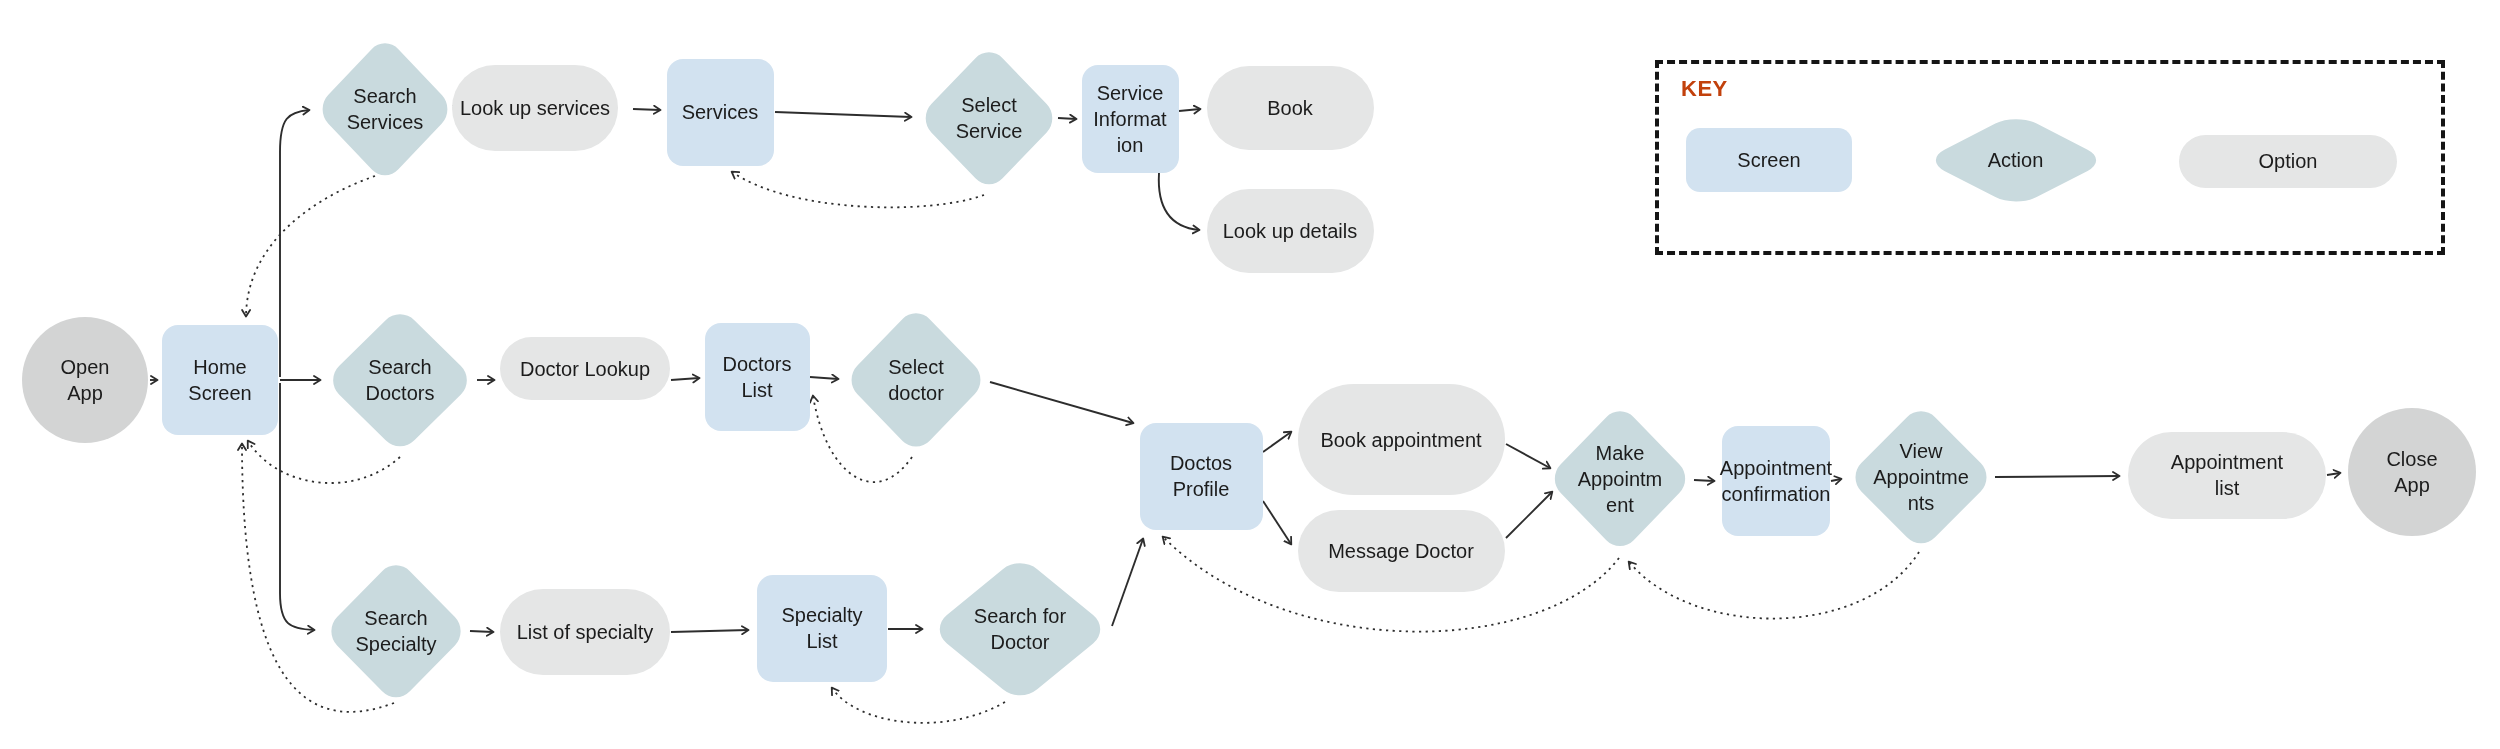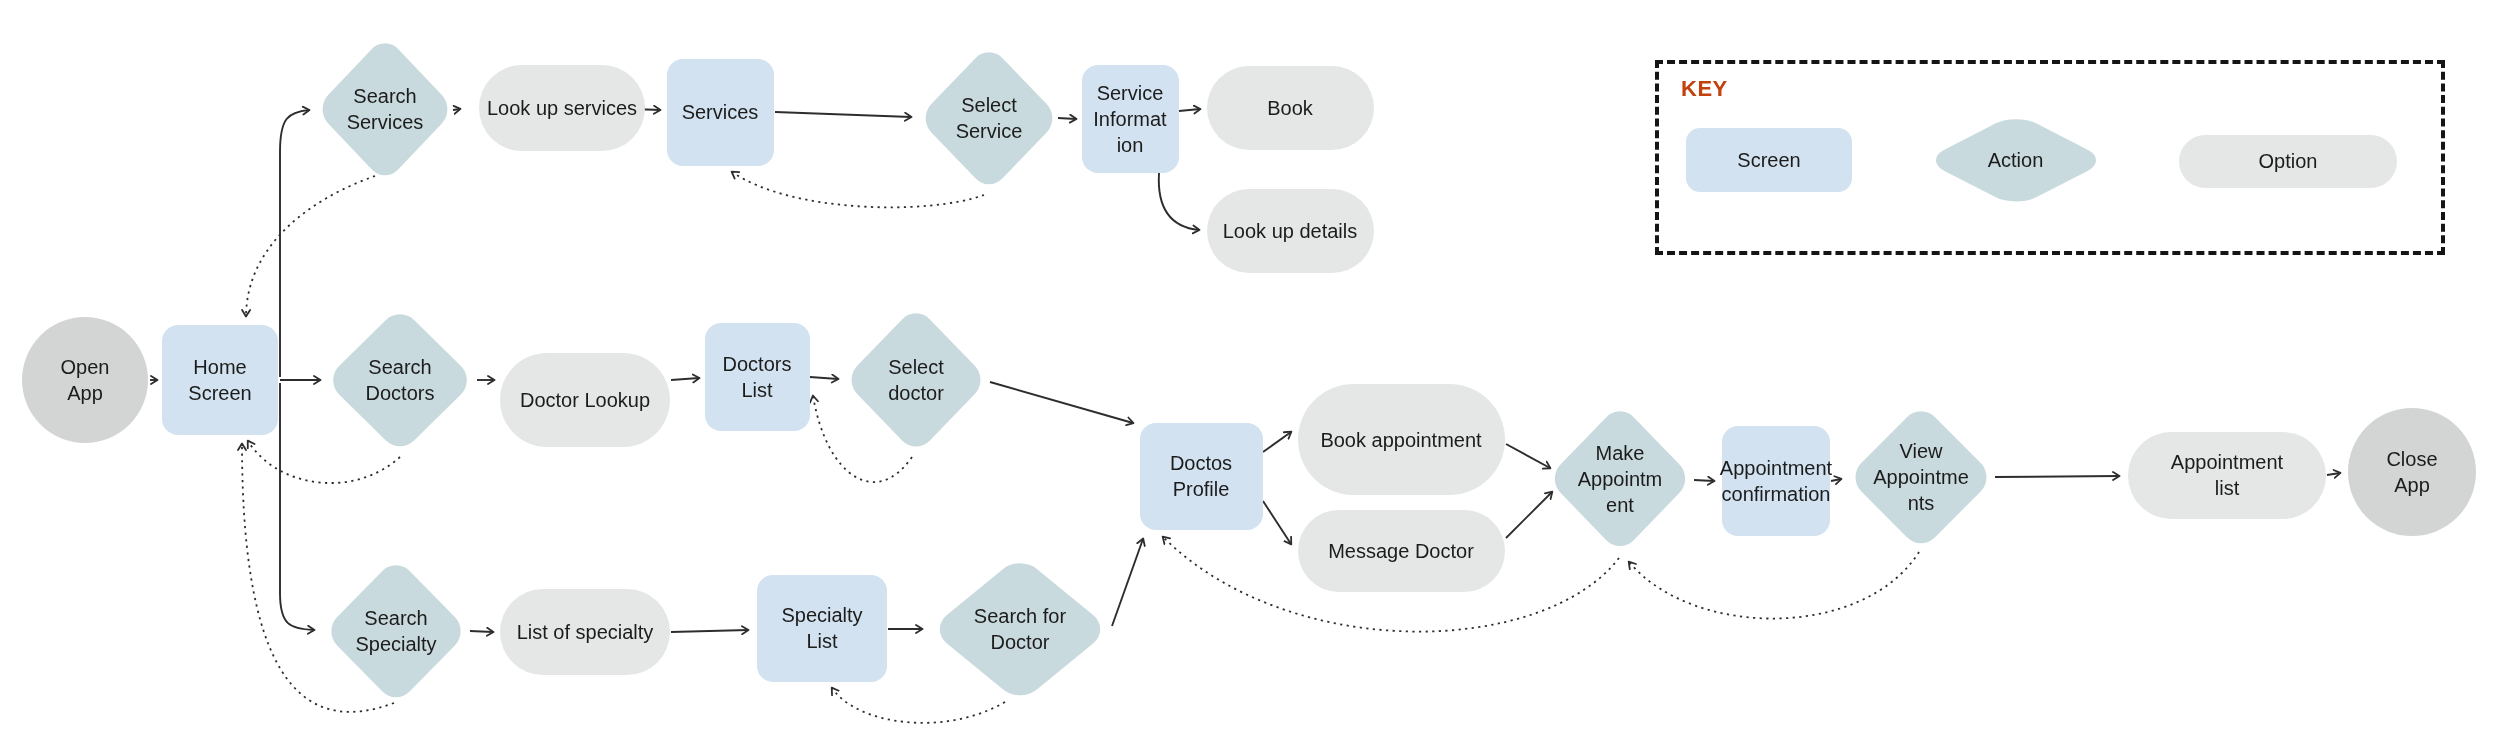--- a/index.html
+++ b/index.html
@@ -101,21 +101,21 @@
       </div>
       <div class="node t-screen" style="left: 162px; top: 325px; width: 116px; height: 110px;">
         <span class="lbl">Home
 Screen</span>
       </div>
       <div class="node t-action" style="left: 315px; top: 35px; width: 140px; height: 148px;">
         <div class="dia" style="width: 104.651px; height: 104.651px; transform: translate(-50%, -50%) scale(0.9459, 1) rotate(45deg);"></div>
         <span class="lbl">Search
 Services</span>
       </div>
-      <div class="node t-option" style="left: 479px; top: 65px; width: 166px; height: 86px; text-align: right;">
+      <div class="node t-option" style="left: 452px; top: 65px; width: 166px; height: 86px; text-align: right;">
         <span class="lbl">Look up services</span>
       </div>
       <div class="node t-screen" style="left: 666.5px; top: 58.5px; width: 107px; height: 107px;">
         <span class="lbl">Services</span>
       </div>
       <div class="node t-action" style="left: 918px; top: 44px; width: 142px; height: 148px;">
         <div class="dia" style="width: 104.651px; height: 104.651px; transform: translate(-50%, -50%) scale(0.9595, 1) rotate(45deg);"></div>
         <span class="lbl">Select
 Service</span>
       </div>
@@ -128,21 +128,21 @@
         <span class="lbl">Book</span>
       </div>
       <div class="node t-option" style="left: 1206.5px; top: 189px; width: 167px; height: 84px; align-items: center;">
         <span class="lbl">Look up details</span>
       </div>
       <div class="node t-action" style="left: 325px; top: 306px; width: 150px; height: 148px;">
         <div class="dia" style="width: 104.651px; height: 104.651px; transform: translate(-50%, -50%) scale(1.0135, 1) rotate(45deg);"></div>
         <span class="lbl">Search
 Doctors</span>
       </div>
-      <div class="node t-option" style="left: 500px; top: 337px; width: 170px; height: 94px; margin-top: 16px;">
+      <div class="node t-option" style="left: 500px; top: 337px; width: 170px; height: 63px;">
         <span class="lbl">Doctor Lookup</span>
       </div>
       <div class="node t-screen" style="left: 704.5px; top: 323px; width: 105px; height: 108px;">
         <span class="lbl">Doctors
 List</span>
       </div>
       <div class="node t-action" style="left: 843.5px; top: 305px; width: 145px; height: 150px;">
         <div class="dia" style="width: 106.065px; height: 106.065px; transform: translate(-50%, -50%) scale(0.9667, 1) rotate(45deg);"></div>
         <span class="lbl">Select
 doctor</span>

